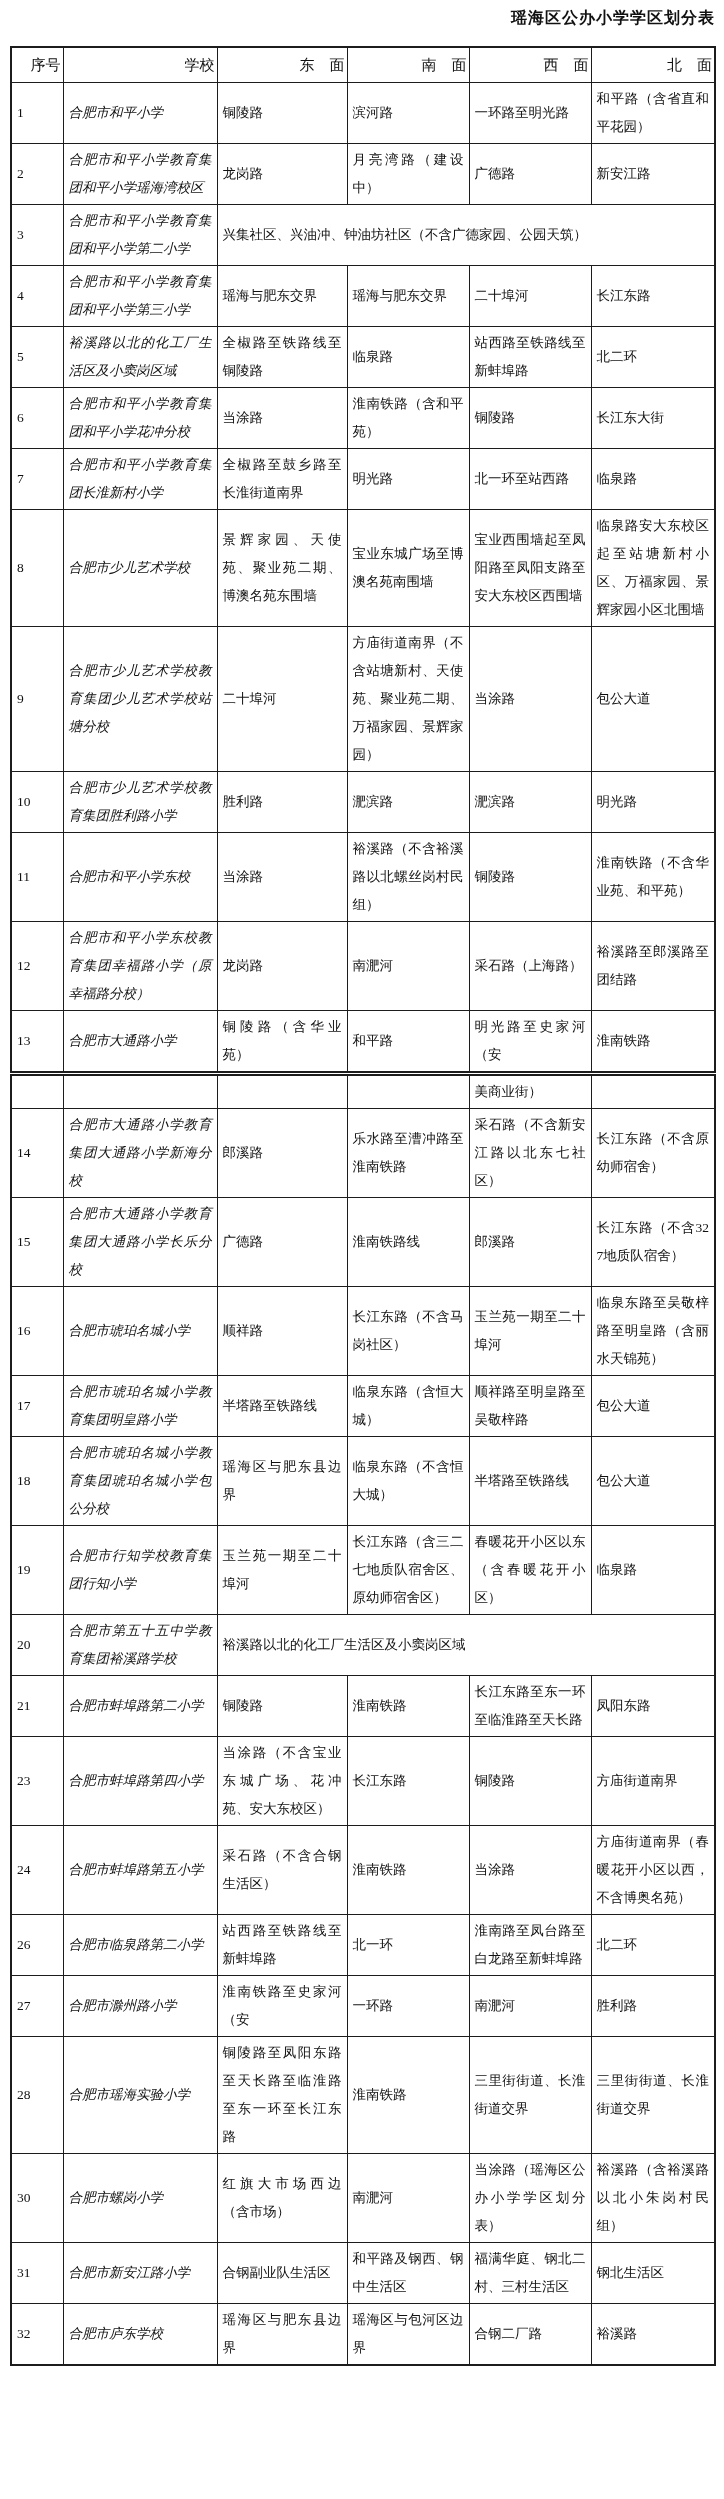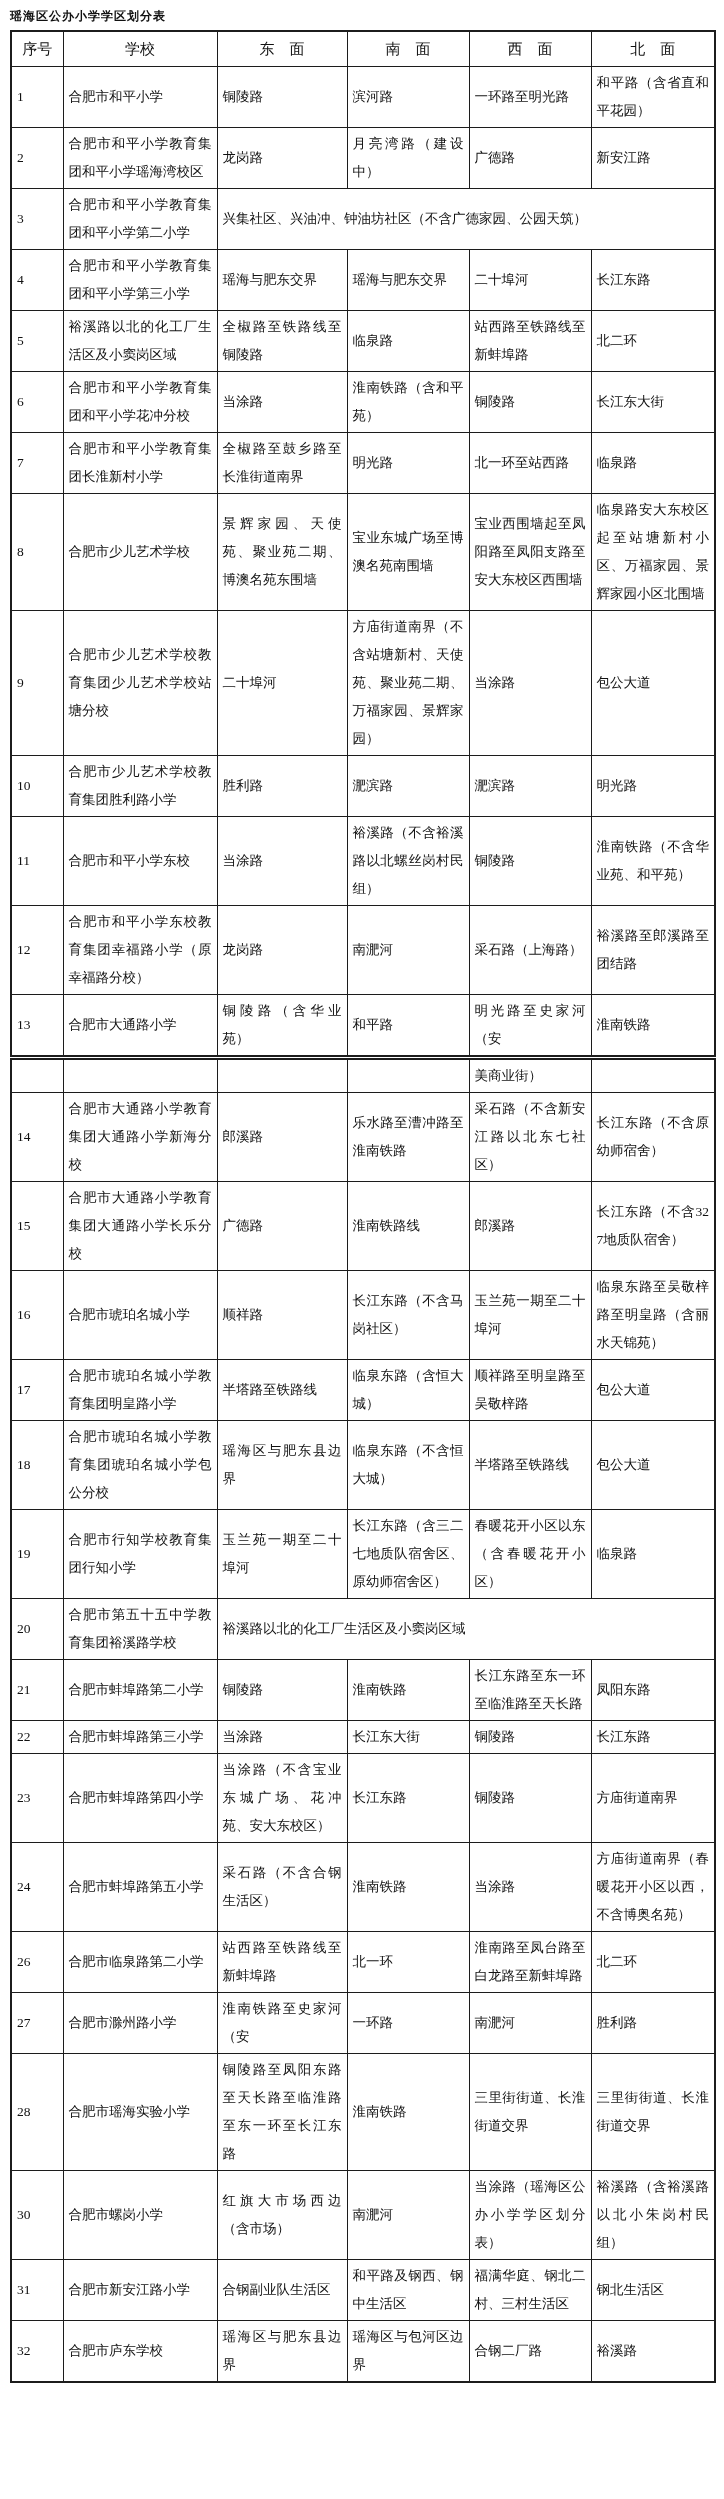--- a/index.html
+++ b/index.html
@@ -3,25 +3,25 @@
 <meta charset="utf-8">
 <style>
   html,body{margin:0;padding:0;background:#ffffff;}
   body{
     width:724px;
     font-family:"Liberation Serif","DejaVu Serif",serif;
     color:#111111;
   }
   .page{padding:6px 9px 28px 10px;}
   .doc-title{
-    font-size:12px;
+    font-size:16px;
     font-weight:bold;
-    text-align:left;
+    text-align:right;
     letter-spacing:1px;
-    margin:2px 0 5px 0;
+    margin:2px 0 17px 0;
   }
   table.district{
     border-collapse:collapse;
     table-layout:fixed;
     width:704px;
     border:2px solid #1c1c1c;
   }
   table.district th,
   table.district td{
     border:1px solid #1c1c1c;
@@ -29,25 +29,25 @@
     line-height:28px;
     padding:2px 5px;
     vertical-align:middle;
     text-align:justify;
     word-break:break-all;
     overflow-wrap:break-word;
   }
   table.district th{
     font-size:15px;
     font-weight:normal;
-    text-align:center;
+    text-align:right;
     padding:3px 2px;
   }
   td.c-no{text-align:center;padding-left:1px;padding-right:1px;}
-  td.c-school{text-align:justify;}
+  td.c-school{text-align:justify;font-style:italic;}
   tr.sb td{border-top:5px double #1c1c1c;}
 </style>
 </head>
 <body>
 
 <div class="page">
   <div class="doc-title">瑶海区公办小学学区划分表</div>
 
   <table class="district">
     <colgroup>
@@ -233,28 +233,20 @@
         </tr>
         <tr>
           <td class="c-no">21</td>
           <td class="c-school">合肥市蚌埠路第二小学</td>
           <td class="c-east">铜陵路</td>
           <td class="c-south">淮南铁路</td>
           <td class="c-west">长江东路至东一环至临淮路至天长路</td>
           <td class="c-north">凤阳东路</td>
         </tr>
         <tr>
-          <td class="c-no">22</td>
-          <td class="c-school">合肥市蚌埠路第三小学</td>
-          <td class="c-east">当涂路</td>
-          <td class="c-south">长江东大街</td>
-          <td class="c-west">铜陵路</td>
-          <td class="c-north">长江东路</td>
-        </tr>
-        <tr>
           <td class="c-no">23</td>
           <td class="c-school">合肥市蚌埠路第四小学</td>
           <td class="c-east">当涂路（不含宝业东城广场、花冲苑、安大东校区）</td>
           <td class="c-south">长江东路</td>
           <td class="c-west">铜陵路</td>
           <td class="c-north">方庙街道南界</td>
         </tr>
         <tr>
           <td class="c-no">24</td>
           <td class="c-school">合肥市蚌埠路第五小学</td>

